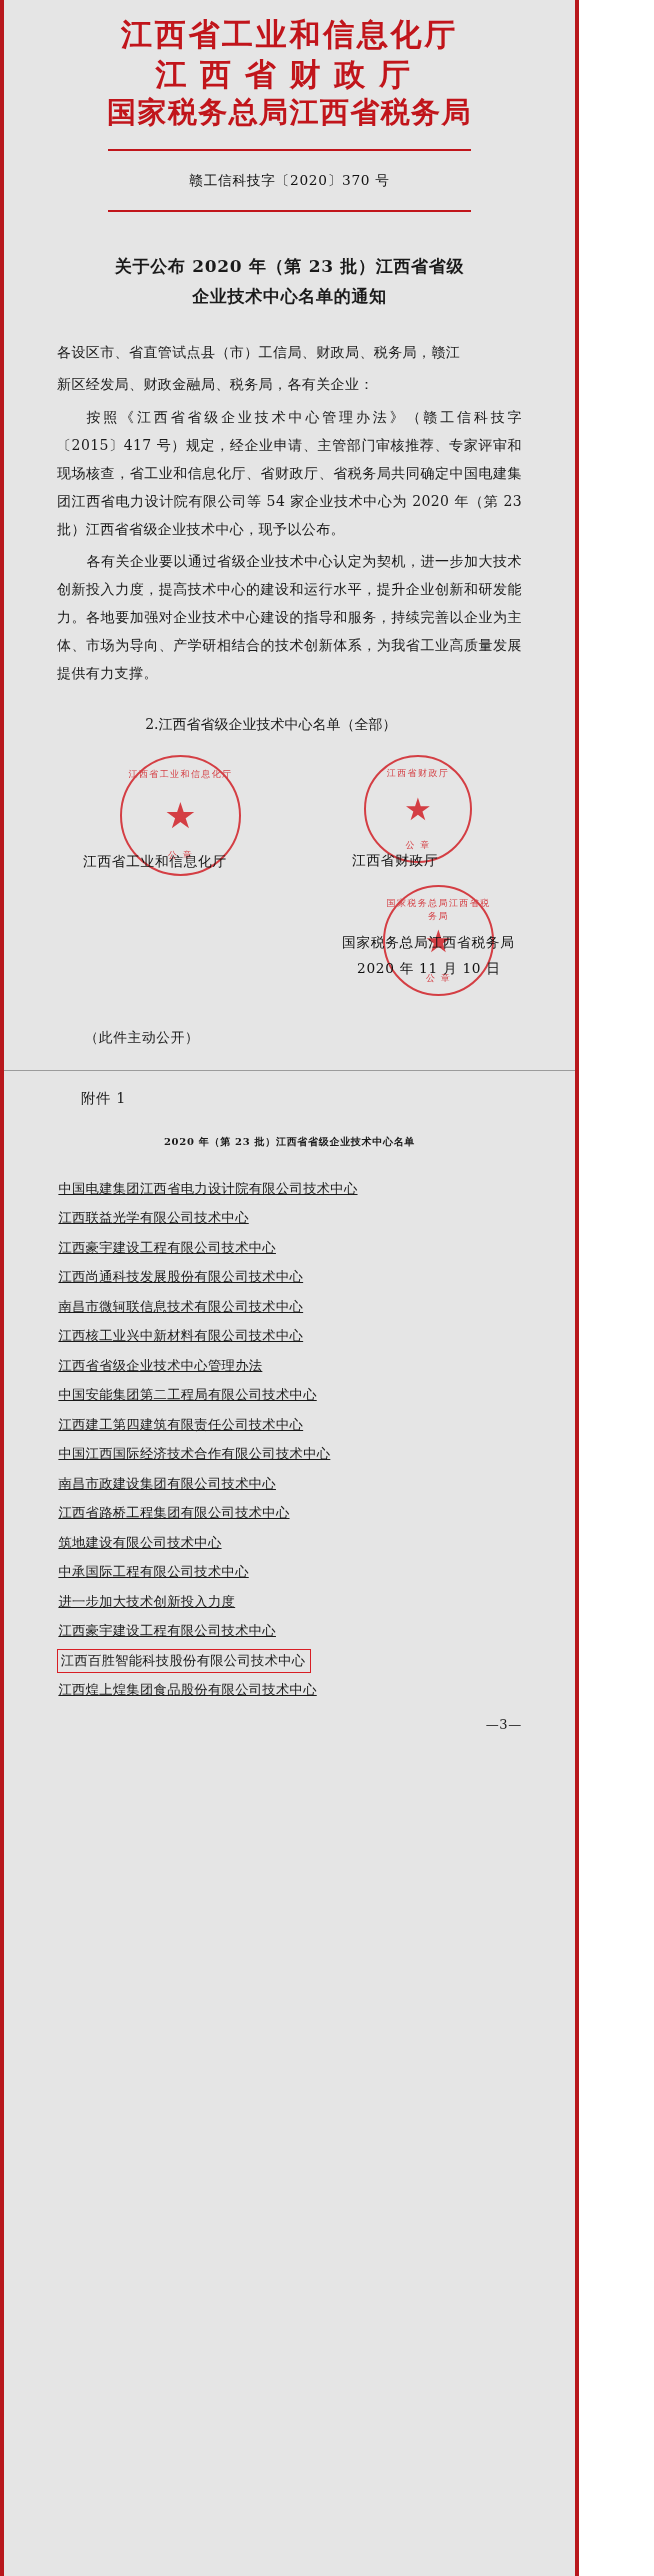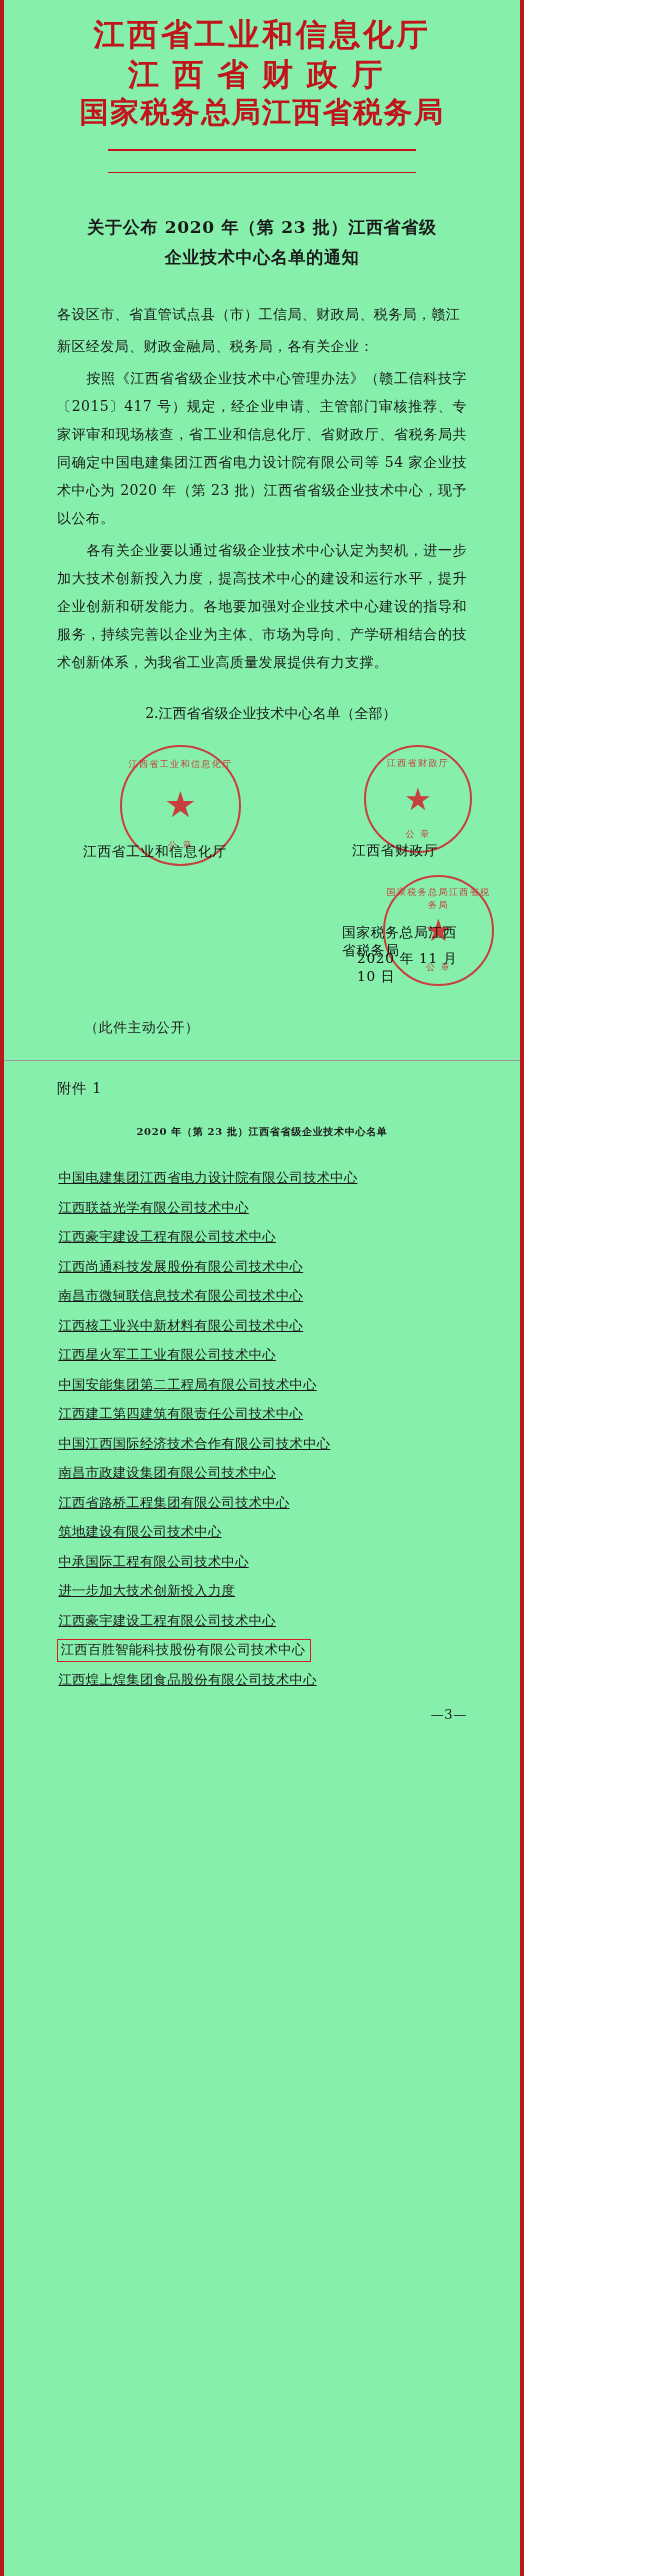--- a/index.html
+++ b/index.html
@@ -7,23 +7,23 @@
     padding: 0;
     background: #ffffff;
   }
   body {
     width: 655px;
     font-family: "DejaVu Serif", "Liberation Serif", serif;
     color: #1a1a1a;
   }
   .page {
     position: relative;
-    width: 524px;
+    width: 579px;
     min-height: 2576px;
-    background: #86efac;
+    background: #e5e5e5;
     box-sizing: border-box;
     border-left: 4.8px solid #b8171c;
     border-right: 4.8px solid #b8171c;
     padding: 0;
     overflow: hidden;
   }
   .inner {
     padding: 0 53px;
     box-sizing: border-box;
   }
@@ -161,20 +161,21 @@
     margin: 23px 0 0 0;
     height: 0.7px;
     background: #9b9b9b;
   }
 
   
   .attach-label {
     margin-top: 18px;
     font-size: 14.3px;
     letter-spacing: 0.7px;
+    margin-left: 24px;
   }
   .attach-title {
     margin-top: 27px;
     text-align: center;
     font-size: 10px;
     font-weight: bold;
     letter-spacing: 0.7px;
   }
   .company-list {
     margin-top: 24.6px;
@@ -210,20 +211,21 @@
   <div class="inner">
 
     <div class="masthead">
       <div class="line l1">江西省工业和信息化厅</div>
       <div class="line l2">江西省财政厅</div>
       <div class="line l3">国家税务总局江西省税务局</div>
     </div>
 
     <div class="rule"></div>
 
+    <div class="docnum">赣工信科技字〔2020〕370 号</div>
 
     <div class="rule2"></div>
 
     <div class="doc-title">
       <div>关于公布 2020 年（第 23 批）江西省省级</div>
       <div>企业技术中心名单的通知</div>
     </div>
 
     <div class="body-text">
       <p>各设区市、省直管试点县（市）工信局、财政局、税务局，赣江</p>
@@ -272,21 +274,21 @@
     <div class="attach-label">附件 1</div>
     <div class="attach-title">2020 年（第 23 批）江西省省级企业技术中心名单</div>
 
     <div class="company-list" id="company-list">
         <div class="item">中国电建集团江西省电力设计院有限公司技术中心</div>
         <div class="item">江西联益光学有限公司技术中心</div>
         <div class="item">江西豪宇建设工程有限公司技术中心</div>
         <div class="item">江西尚通科技发展股份有限公司技术中心</div>
         <div class="item">南昌市微轲联信息技术有限公司技术中心</div>
         <div class="item">江西核工业兴中新材料有限公司技术中心</div>
-        <div class="item">江西星火军工工业有限公司技术中心</div>
+        <div class="item">江西省省级企业技术中心管理办法</div>
         <div class="item">中国安能集团第二工程局有限公司技术中心</div>
         <div class="item">江西建工第四建筑有限责任公司技术中心</div>
         <div class="item">中国江西国际经济技术合作有限公司技术中心</div>
         <div class="item">南昌市政建设集团有限公司技术中心</div>
         <div class="item">江西省路桥工程集团有限公司技术中心</div>
         <div class="item">筑地建设有限公司技术中心</div>
         <div class="item">中承国际工程有限公司技术中心</div>
         <div class="item">进一步加大技术创新投入力度</div>
         <div class="item">江西豪宇建设工程有限公司技术中心</div>
         <div><span class="item highlight">江西百胜智能科技股份有限公司技术中心</span></div>

